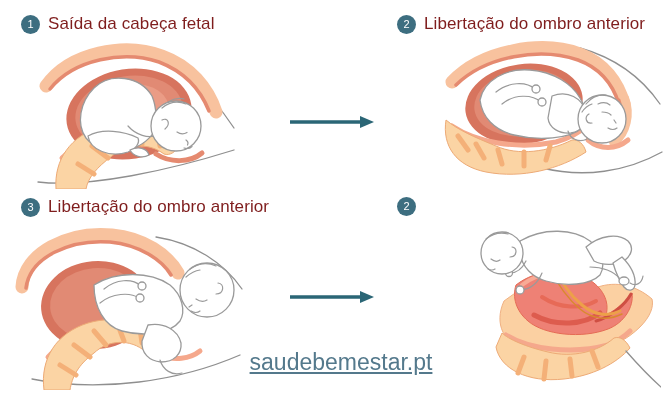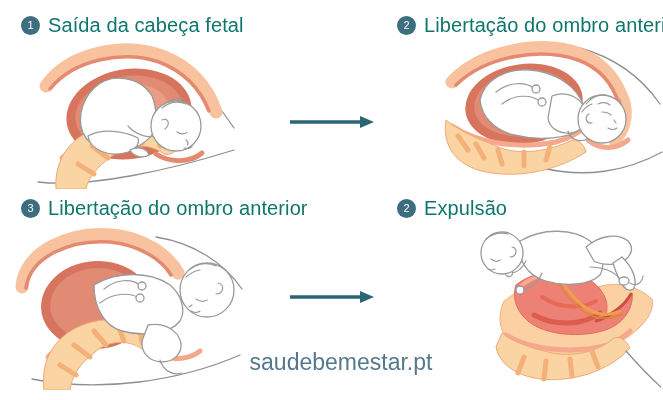--- a/index.html
+++ b/index.html
@@ -10,32 +10,32 @@
   .panel-header{position:absolute;display:flex;align-items:center;gap:8px;}
   .hdr-1{left:21px;top:14px;}
   .hdr-2{left:397px;top:14px;}
   .hdr-3{left:21px;top:197px;}
   .hdr-4{left:397px;top:197px;}
   .badge{
     width:19px;height:19px;border-radius:50%;background:#3d6e80;color:#ffffff;
     display:inline-flex;align-items:center;justify-content:center;
     font-size:11px;line-height:1;flex:0 0 auto;
   }
-  .panel-label{font-size:20px;color:#0f766e;white-space:nowrap;letter-spacing:.1px;}
+  .panel-label{font-size:17px;color:#7f1d1d;white-space:nowrap;letter-spacing:.1px;}
   .illu{position:absolute;}
   .illu-1{left:30px;top:42px;}
   .illu-2{left:438px;top:40px;}
   .illu-3{left:10px;top:227px;}
   .illu-4{left:474px;top:221px;}
   .arrow{position:absolute;width:86px;height:18px;}
   .arrow-top{left:289px;top:113px;}
   .arrow-bottom{left:289px;top:288px;}
   .watermark{
     position:absolute;left:231px;top:349px;width:220px;text-align:center;
-    font-size:23px;color:#54798c;
+    font-size:23px;color:#54798c;text-decoration:underline;
   }
   
   .wall-outer{stroke:#f8c29e;stroke-width:13;fill:none;stroke-linecap:round;}
   .wall-inner{stroke:#e58a70;stroke-width:3.5;fill:none;stroke-linecap:round;}
   .cav-dark{fill:#d7745e;}
   .cav-mid{fill:#e18a74;}
   .cav-light{fill:#ea9c86;}
   .sacrum{fill:#fbd4a4;stroke:#edaa76;stroke-width:1;}
   .band{stroke:#f4b078;stroke-width:5;stroke-linecap:round;fill:none;}
   .soft{stroke:#f5a88c;stroke-width:5;fill:none;stroke-linecap:round;}
@@ -67,21 +67,20 @@
     <span class="panel-label">Libertação do ombro anterior</span>
   </header>
 
   <header class="panel-header hdr-3">
     <span class="badge">3</span>
     <span class="panel-label">Libertação do ombro anterior</span>
   </header>
 
   <header class="panel-header hdr-4">
     <span class="badge">2</span>
-    <span class="panel-label">Expulsão</span>
   </header>
 
   <svg class="illu illu-1" width="208" height="147" viewBox="0 0 208 147">
     <path class="contour" d="M118,12 C152,22 180,50 204,86"></path>
     <path class="contour" d="M8,140 C60,146 140,128 204,108"></path>
     <ellipse class="cav-dark" cx="99" cy="72" rx="63" ry="45" transform="rotate(-9 99 72)"></ellipse>
     <ellipse class="cav-mid" cx="99" cy="71" rx="54" ry="37" transform="rotate(-9 99 71)"></ellipse>
     <ellipse class="cav-light" cx="97" cy="70" rx="42" ry="28" transform="rotate(-9 97 70)"></ellipse>
     <g>
       <path class="soft" d="M32,116 C56,92 90,78 130,84 C142,87 150,96 154,102"></path>

